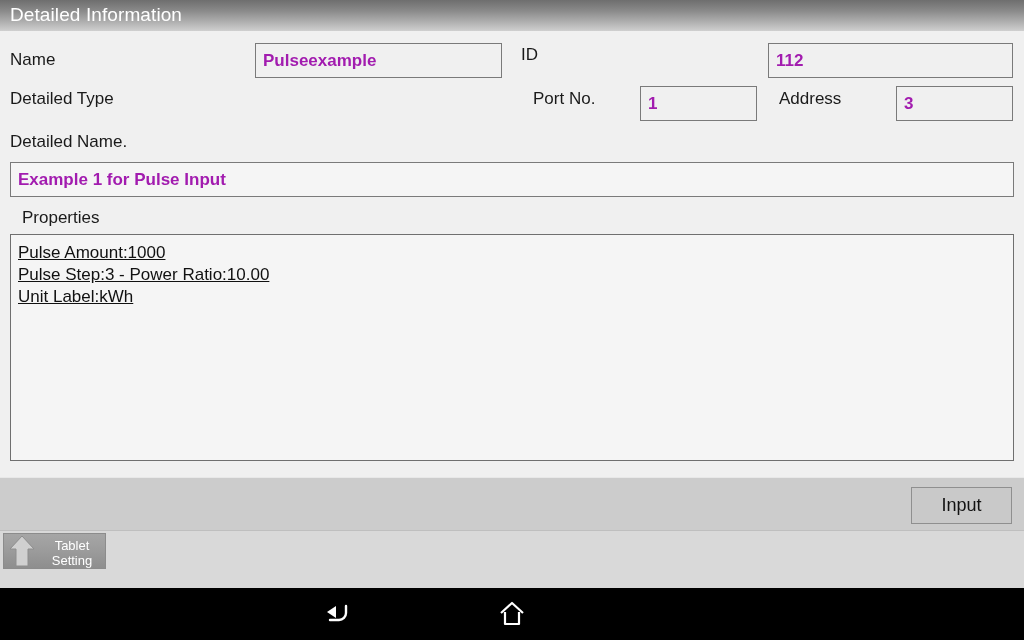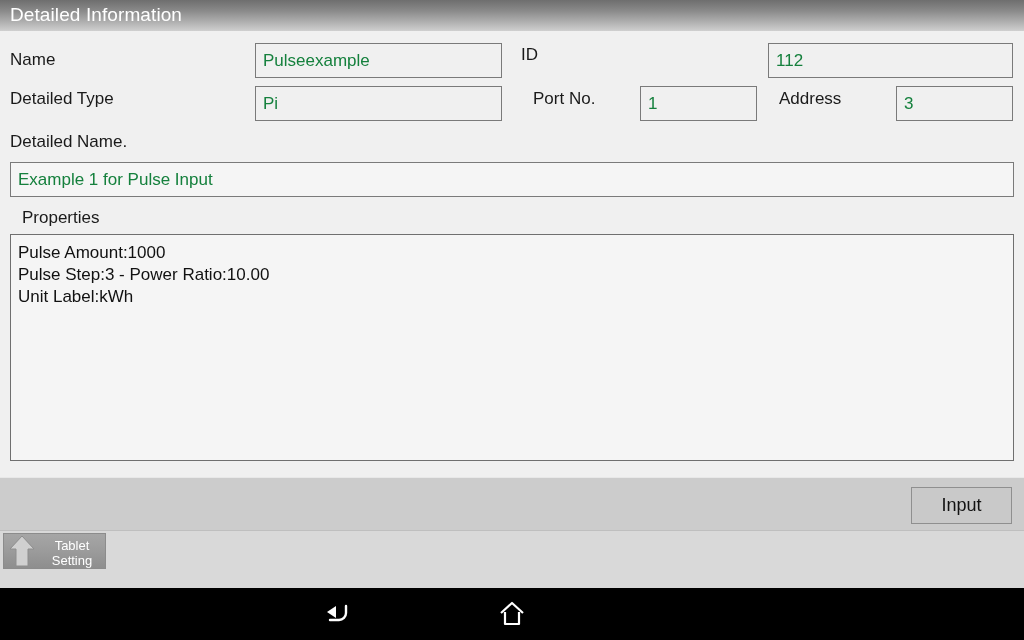--- a/index.html
+++ b/index.html
@@ -62,43 +62,45 @@
     color: #1a1a1a;
     white-space: nowrap;
   }
 
   .text-field {
     position: absolute;
     background: #f0f0f0;
     border: 1px solid #7a7a7a;
     box-sizing: border-box;
     font-size: 17px;
-    color: #15803d;
+    color: #a21caf;
     padding-left: 7px;
     display: flex;
     align-items: center;
     overflow: hidden;
     white-space: nowrap;
+    font-weight: bold;
   }
 
   #properties-box {
     position: absolute;
     left: 10px;
     top: 203px;
     width: 1004px;
     height: 227px;
     background: #f5f5f5;
     border: 1px solid #6f6f6f;
     box-sizing: border-box;
     padding: 7px 0 0 7px;
     font-size: 17px;
     color: #111111;
     line-height: 22px;
     white-space: pre-line;
     overflow: hidden;
+    text-decoration: underline;
   }
 
   
   #button-bar {
     position: absolute;
     left: 0;
     top: 477px;
     width: 1024px;
     height: 53px;
     background: #cccccc;
@@ -194,21 +196,20 @@
 
   <div id="form-area">
 
     <span class="field-label" style="left:10px; top:19px;">Name</span>
     <div class="text-field" style="left:255px; top:12px; width:247px; height:35px;">Pulseexample</div>
 
     <span class="field-label" style="left:521px; top:14px;">ID</span>
     <div class="text-field" style="left:768px; top:12px; width:245px; height:35px;">112</div>
 
     <span class="field-label" style="left:10px; top:58px;">Detailed Type</span>
-    <div class="text-field" style="left:255px; top:55px; width:247px; height:35px;">Pi</div>
 
     <span class="field-label" style="left:521px; top:58px;margin-left:12px;">Port No.</span>
     <div class="text-field" style="left:640px; top:55px; width:117px; height:35px;">1</div>
 
     <span class="field-label" style="left:779px; top:58px;">Address</span>
     <div class="text-field" style="left:896px; top:55px; width:117px; height:35px;">3</div>
 
     <span class="field-label" style="left:10px; top:101px;">Detailed Name.</span>
     <div class="text-field" style="left:10px; top:131px; width:1004px; height:35px; background:#f5f5f5;">Example 1 for Pulse Input</div>
 

